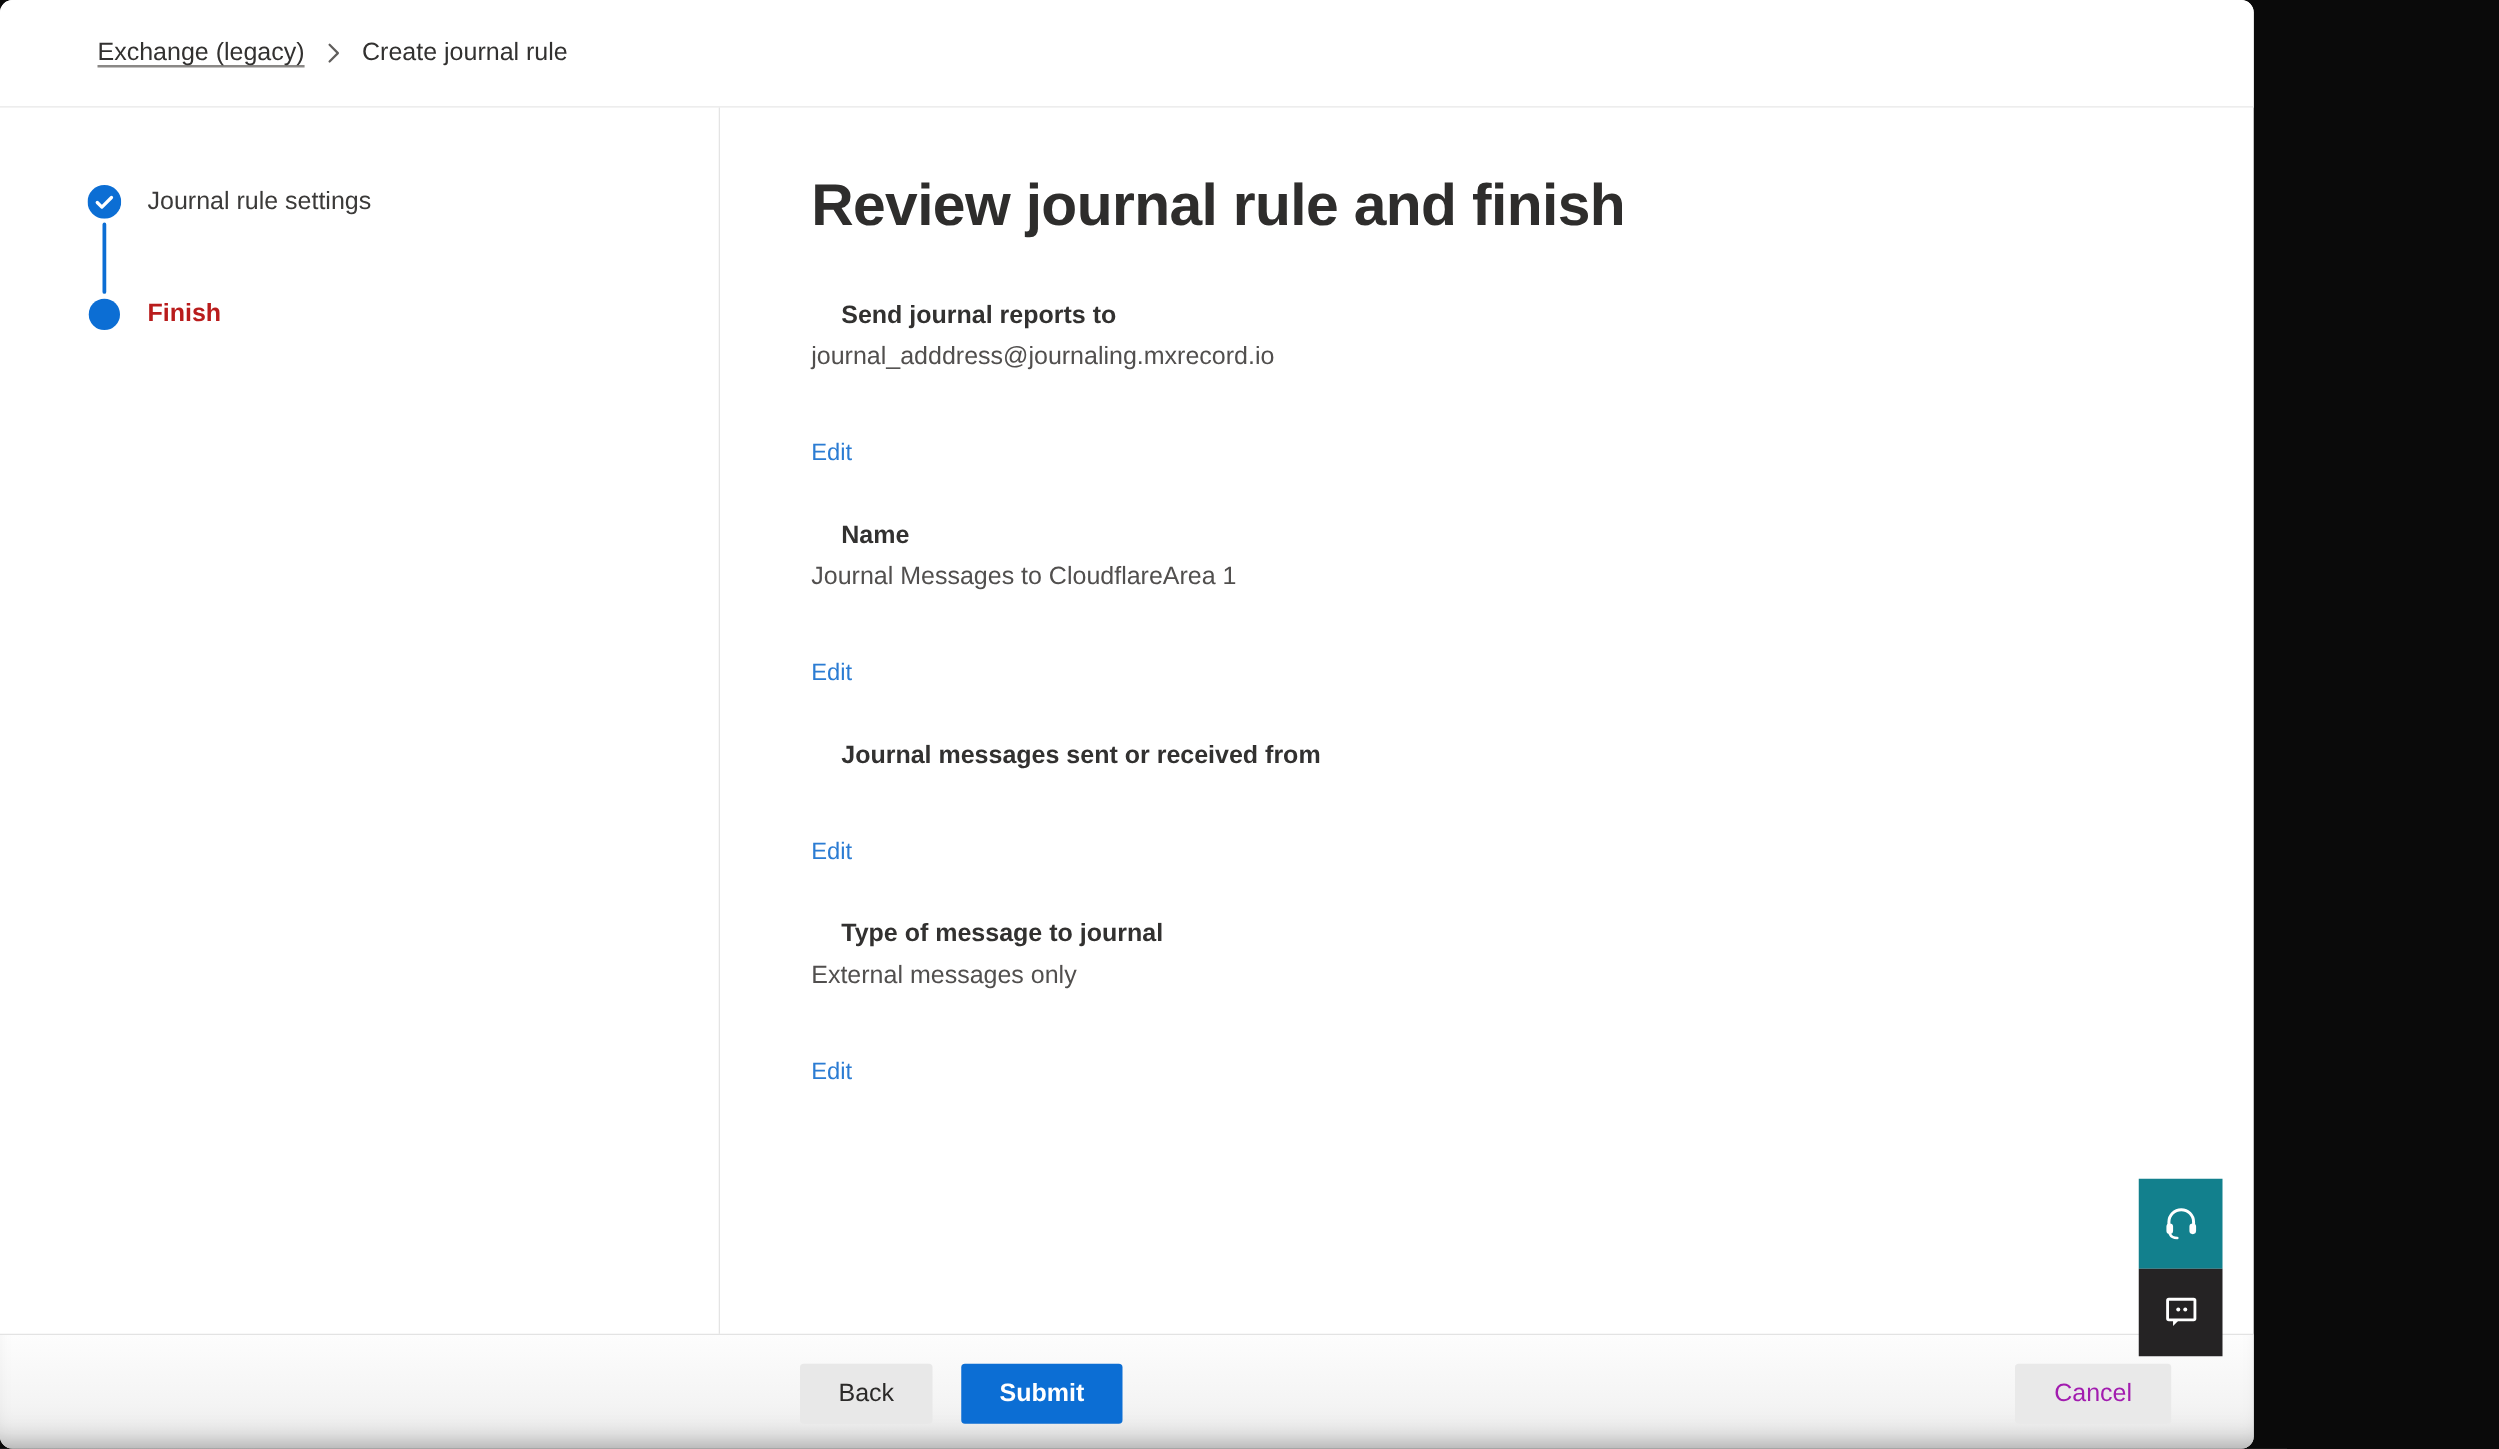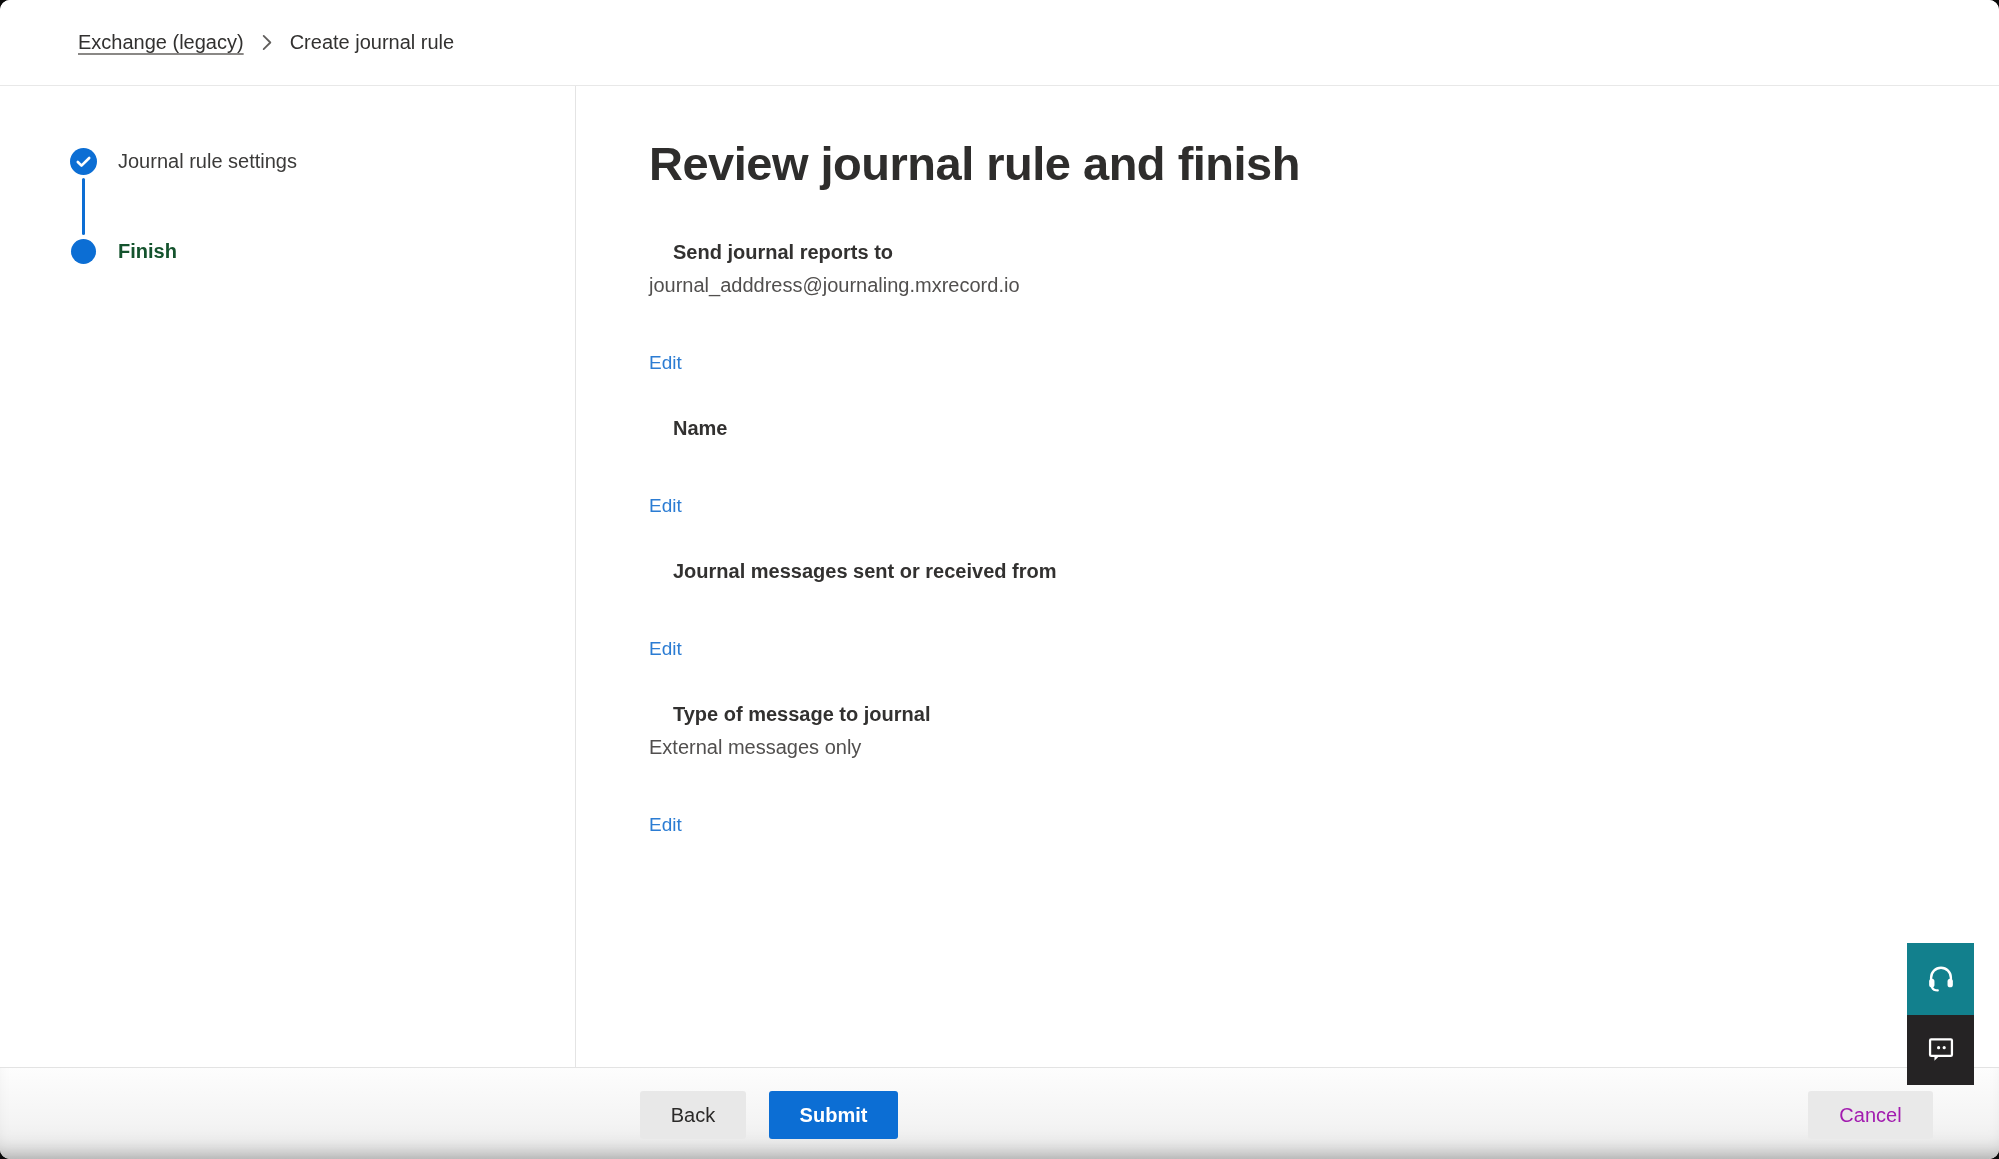--- a/index.html
+++ b/index.html
@@ -3,21 +3,21 @@
 <meta charset="utf-8">
 <style>
   * { box-sizing: border-box; margin: 0; padding: 0; }
   html, body { background: #0a0a0a; }
   body {
     font-family: "Liberation Sans", "DejaVu Sans", sans-serif;
     width: 1999px; height: 1159px; overflow: hidden;
   }
   .window {
     position: relative;
-    width: 1999px; height: 1159px;
+    width: 1803px; height: 1159px;
     background: #ffffff;
     border-radius: 10px;
     overflow: hidden;
     display: flex; flex-direction: column;
   }
 
   
   .topbar {
     height: 86px; flex: 0 0 86px;
     display: flex; align-items: center;
@@ -42,21 +42,21 @@
     border-right: 1px solid #e4e4e4;
     padding: 62px 0 0 70px;
   }
   .step-row { display: flex; align-items: center; cursor: pointer; }
   .step-icon { width: 27px; height: 27px; display: inline-flex; }
   .step-dot {
     width: 25px; height: 25px; margin: 1px;
     border-radius: 50%; background: var(--accent);
   }
   .step-label { margin-left: 21px; font-size: 20px; color: #3b3a39; }
-  .step-label.current { font-weight: 700; color: #14532d; }
+  .step-label.current { font-weight: 700; color: #b91c1c; }
   .connector {
     width: 3px; height: 57px; margin: 3px 0 3px 12px;
     background: var(--accent); border-radius: 2px;
   }
   .accent-fill { fill: var(--accent); }
 
   
   .main { flex: 1 1 auto; padding: 50px 60px 0 73px; }
   h1 {
     font-size: 47px; font-weight: 700; color: #2e2d2c;
@@ -138,20 +138,21 @@
       <h1>Review journal rule and finish</h1>
 
       <section class="review-section">
         <div class="section-label">Send journal reports to</div>
         <div class="section-value">journal_adddress@journaling.mxrecord.io</div>
         <a class="edit-link">Edit</a>
       </section>
 
       <section class="review-section">
         <div class="section-label">Name</div>
+        <div class="section-value">Journal Messages to CloudflareArea 1</div>
         <a class="edit-link">Edit</a>
       </section>
 
       <section class="review-section">
         <div class="section-label">Journal messages sent or received from</div>
         <a class="edit-link">Edit</a>
       </section>
 
       <section class="review-section">
         <div class="section-label">Type of message to journal</div>

